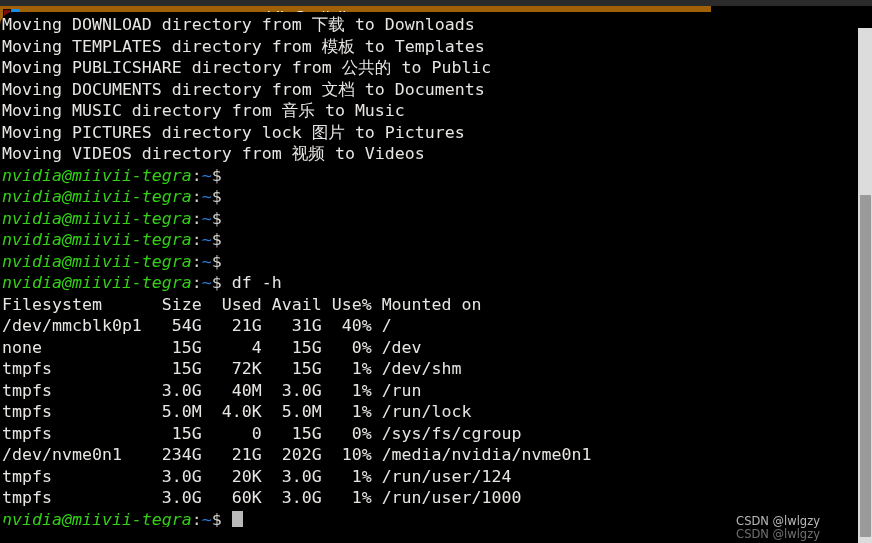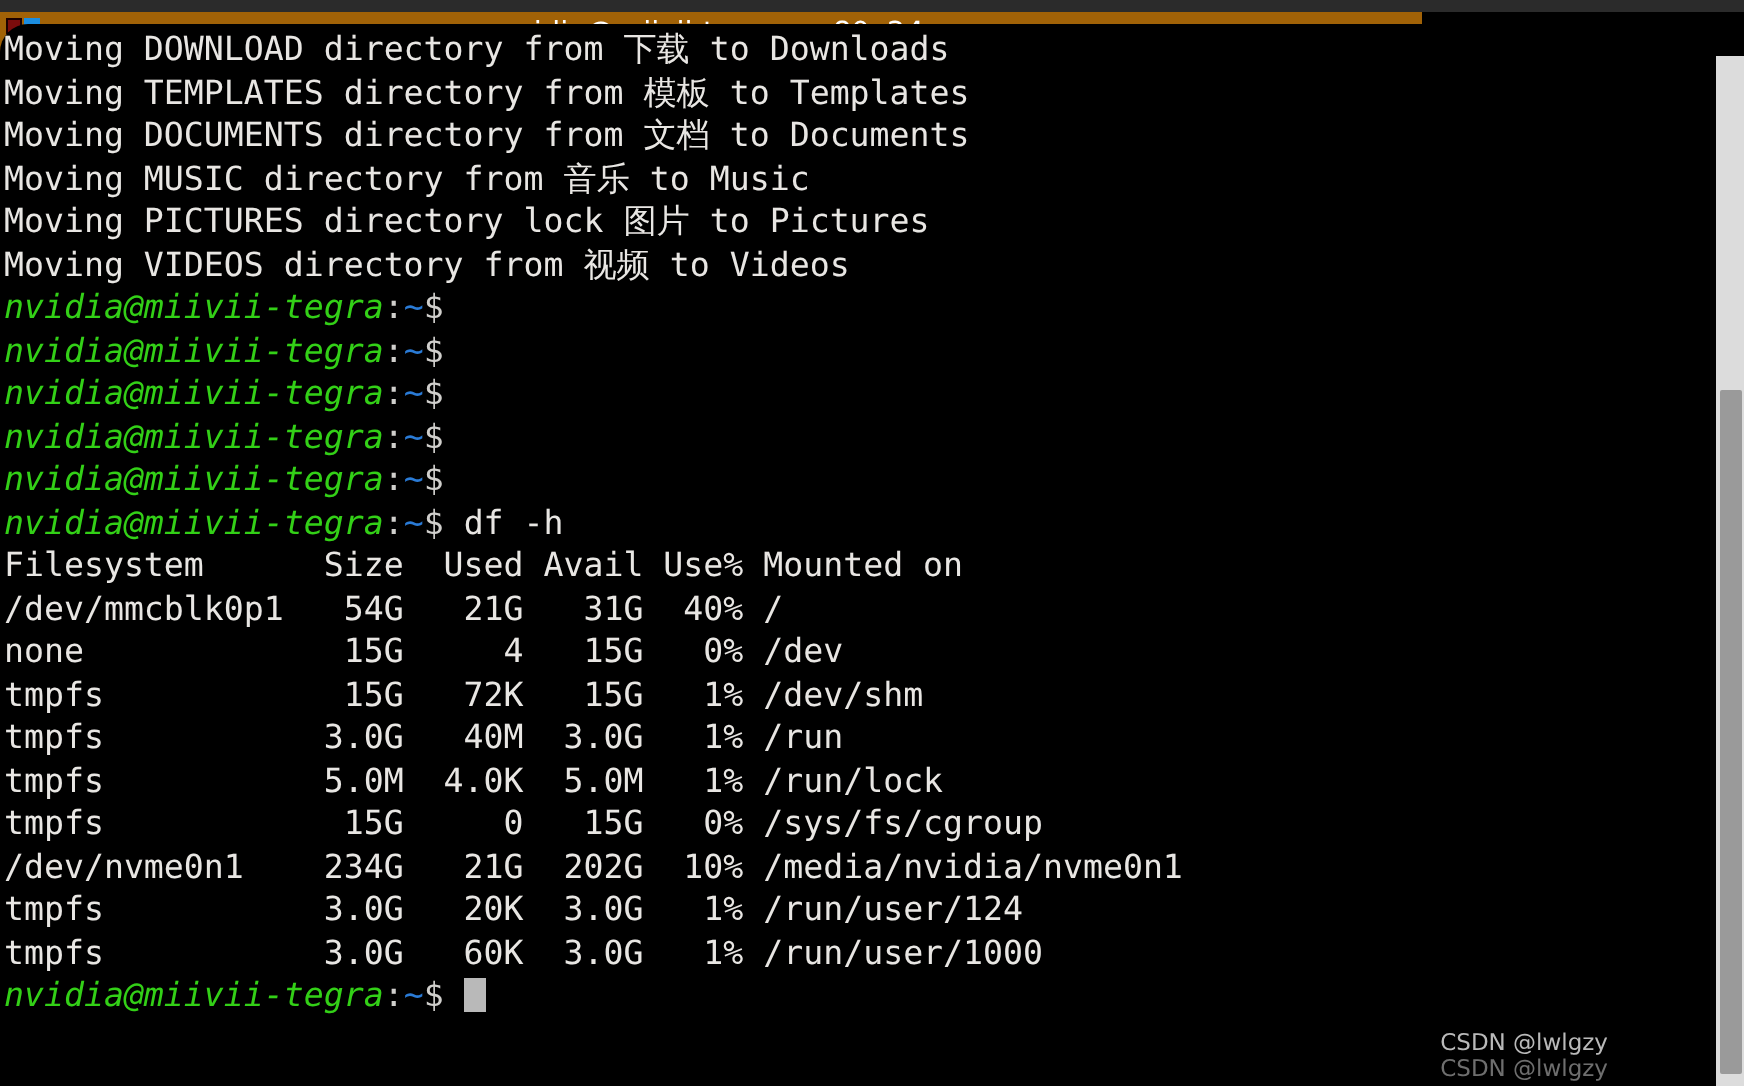--- a/index.html
+++ b/index.html
@@ -120,21 +120,21 @@
     top: 167px;
     width: 11px;
     height: 342px;
     background: #9a9a9a;
     border-radius: 1px;
   }
 
   
   .watermark {
     position: absolute;
-    right: 68px;
+    right: 52px;
     bottom: 2px;
     text-align: right;
     pointer-events: none;
   }
   .watermark div {
     color: #c9c9c9;
     font-family: "DejaVu Sans", "Liberation Sans", sans-serif;
     font-size: 11.5px;
     line-height: 13px;
     opacity: 0.92;
@@ -156,20 +156,21 @@
       <i class="wi-bl"></i>
       <i class="wi-br"></i>
     </span>
     <span class="titlebar-title">nvidia@miivii-tegra: ~ 80x24</span>
   </div>
 
   <div class="term">
     <div class="term-inner" id="term-inner">
         <div class="line"><span class="c-plain">Moving DOWNLOAD directory from 下载 to Downloads</span></div>
         <div class="line"><span class="c-plain">Moving TEMPLATES directory from 模板 to Templates</span></div>
+        <div class="line"><span class="c-plain">Moving PUBLICSHARE directory from 公共的 to Public</span></div>
         <div class="line"><span class="c-plain">Moving DOCUMENTS directory from 文档 to Documents</span></div>
         <div class="line"><span class="c-plain">Moving MUSIC directory from 音乐 to Music</span></div>
         <div class="line"><span class="c-plain">Moving PICTURES directory lock 图片 to Pictures</span></div>
         <div class="line"><span class="c-plain">Moving VIDEOS directory from 视频 to Videos</span></div>
         <div class="line"><span class="c-brgreen">nvidia@miivii-tegra</span><span class="c-white">:</span><span class="c-blue">~</span><span class="c-white">$</span></div>
         <div class="line"><span class="c-brgreen">nvidia@miivii-tegra</span><span class="c-white">:</span><span class="c-blue">~</span><span class="c-white">$</span></div>
         <div class="line"><span class="c-brgreen">nvidia@miivii-tegra</span><span class="c-white">:</span><span class="c-blue">~</span><span class="c-white">$</span></div>
         <div class="line"><span class="c-brgreen">nvidia@miivii-tegra</span><span class="c-white">:</span><span class="c-blue">~</span><span class="c-white">$</span></div>
         <div class="line"><span class="c-brgreen">nvidia@miivii-tegra</span><span class="c-white">:</span><span class="c-blue">~</span><span class="c-white">$</span></div>
         <div class="line"><span class="c-brgreen">nvidia@miivii-tegra</span><span class="c-white">:</span><span class="c-blue">~</span><span class="c-white">$</span><span class="c-plain"> df -h</span></div>

